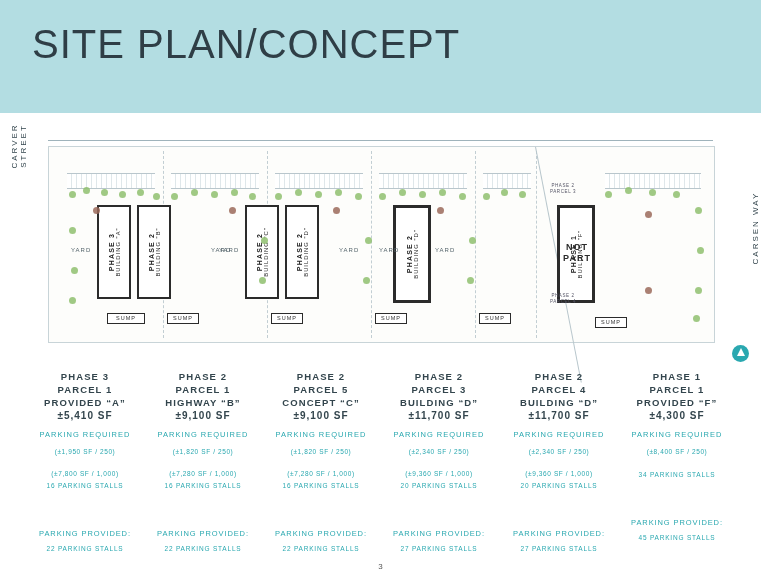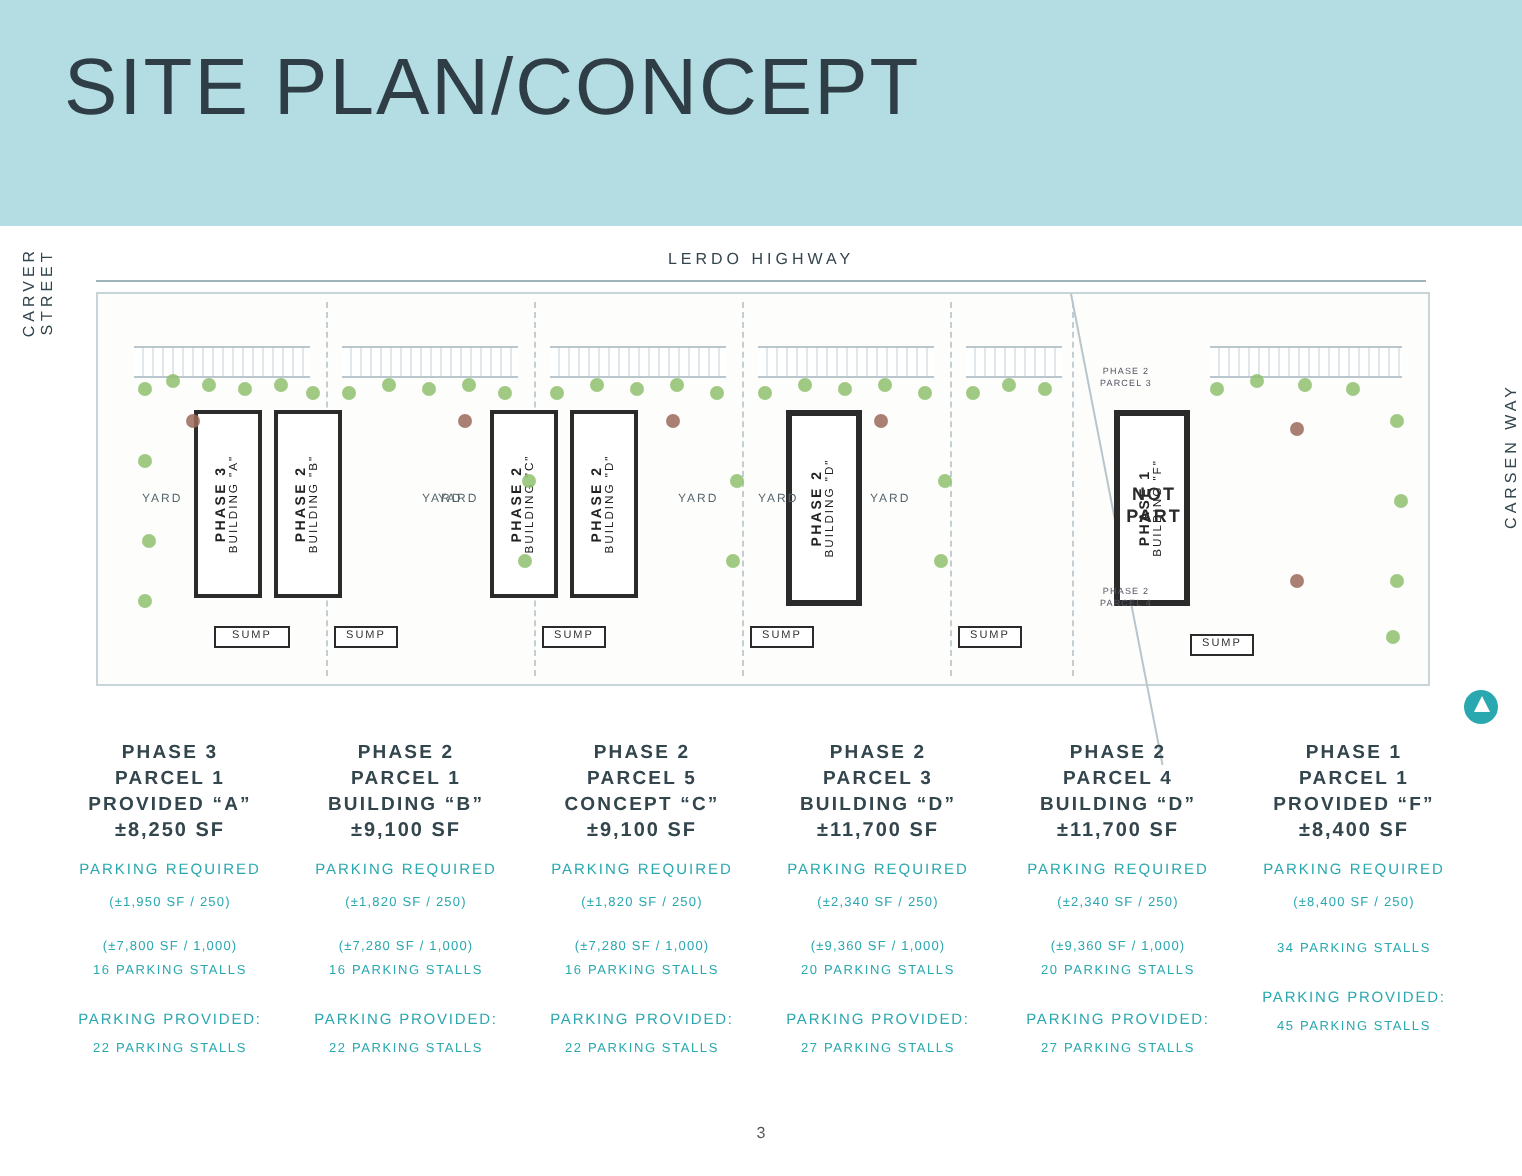--- a/index.html
+++ b/index.html
@@ -113,40 +113,39 @@
   .col .req{
     margin-top:9px;font-size:7.5px;letter-spacing:1px;color:#2aa8b0;
   }
   .col .calc{
     margin-top:7px;font-size:6.5px;letter-spacing:.6px;color:#2aa8b0;line-height:11px;
   }
   .col .stalls{
     margin-top:3px;font-size:6.5px;letter-spacing:.8px;color:#2aa8b0;
   }
   .col .prov{
-    margin-top:16px;font-size:7.5px;letter-spacing:.9px;color:#2aa8b0;
+    margin-top:40px;font-size:7.5px;letter-spacing:.9px;color:#2aa8b0;
   }
   .col .prov-val{
     margin-top:7px;font-size:6.5px;letter-spacing:.8px;color:#2aa8b0;
   }
   .page-num{
     position:absolute;left:0;top:562px;width:761px;text-align:center;
     font-size:8px;color:#555;
   }
 </style>
 </head>
 <body>
 
 <div class="banner">
   <div class="banner-title">SITE PLAN/CONCEPT</div>
 </div>
 
 <div class="plan">
 
-  <div class="hwy-label">LERDO HIGHWAY</div>
   <div class="hwy-line"></div>
 
   <div class="street-left">CARVER STREET</div>
   <div class="street-right">CARSEN WAY</div>
 
   <div class="site-box">
 
     <div class="parcel" style="left:114px;"></div>
     <div class="parcel" style="left:218px;"></div>
     <div class="parcel" style="left:322px;"></div>
@@ -285,36 +284,36 @@
 </div>
 
 <div class="cols">
 
   <div class="col" style="left:26px;">
     <div class="title">
       <span>PHASE 3</span><br>
       <span>PARCEL 1</span><br>
       <span>PROVIDED “A”</span>
     </div>
-    <div class="sf">±8,250 SF</div>
+    <div class="sf">±5,410 SF</div>
     <div class="req">PARKING REQUIRED</div>
     <div class="calc">
       <span>(±1,950 SF / 250)</span><br><br>
       <span>(±7,800 SF / 1,000)</span>
     </div>
     <div class="stalls">16 PARKING STALLS</div>
     <div class="prov">PARKING PROVIDED:</div>
     <div class="prov-val">22 PARKING STALLS</div>
   </div>
 
   <div class="col" style="left:144px;">
     <div class="title">
       <span>PHASE 2</span><br>
       <span>PARCEL 1</span><br>
-      <span>BUILDING “B”</span>
+      <span>HIGHWAY “B”</span>
     </div>
     <div class="sf">±9,100 SF</div>
     <div class="req">PARKING REQUIRED</div>
     <div class="calc">
       <span>(±1,820 SF / 250)</span><br><br>
       <span>(±7,280 SF / 1,000)</span>
     </div>
     <div class="stalls">16 PARKING STALLS</div>
     <div class="prov">PARKING PROVIDED:</div>
     <div class="prov-val">22 PARKING STALLS</div>
@@ -370,21 +369,21 @@
     <div class="prov">PARKING PROVIDED:</div>
     <div class="prov-val">27 PARKING STALLS</div>
   </div>
 
   <div class="col" style="left:618px;">
     <div class="title">
       <span>PHASE 1</span><br>
       <span>PARCEL 1</span><br>
       <span>PROVIDED “F”</span>
     </div>
-    <div class="sf">±8,400 SF</div>
+    <div class="sf">±4,300 SF</div>
     <div class="req">PARKING REQUIRED</div>
     <div class="calc">
       <span>(±8,400 SF / 250)</span><br><br>
       <span></span>
     </div>
     <div class="stalls">34 PARKING STALLS</div>
     <div class="prov">PARKING PROVIDED:</div>
     <div class="prov-val">45 PARKING STALLS</div>
   </div>
 

